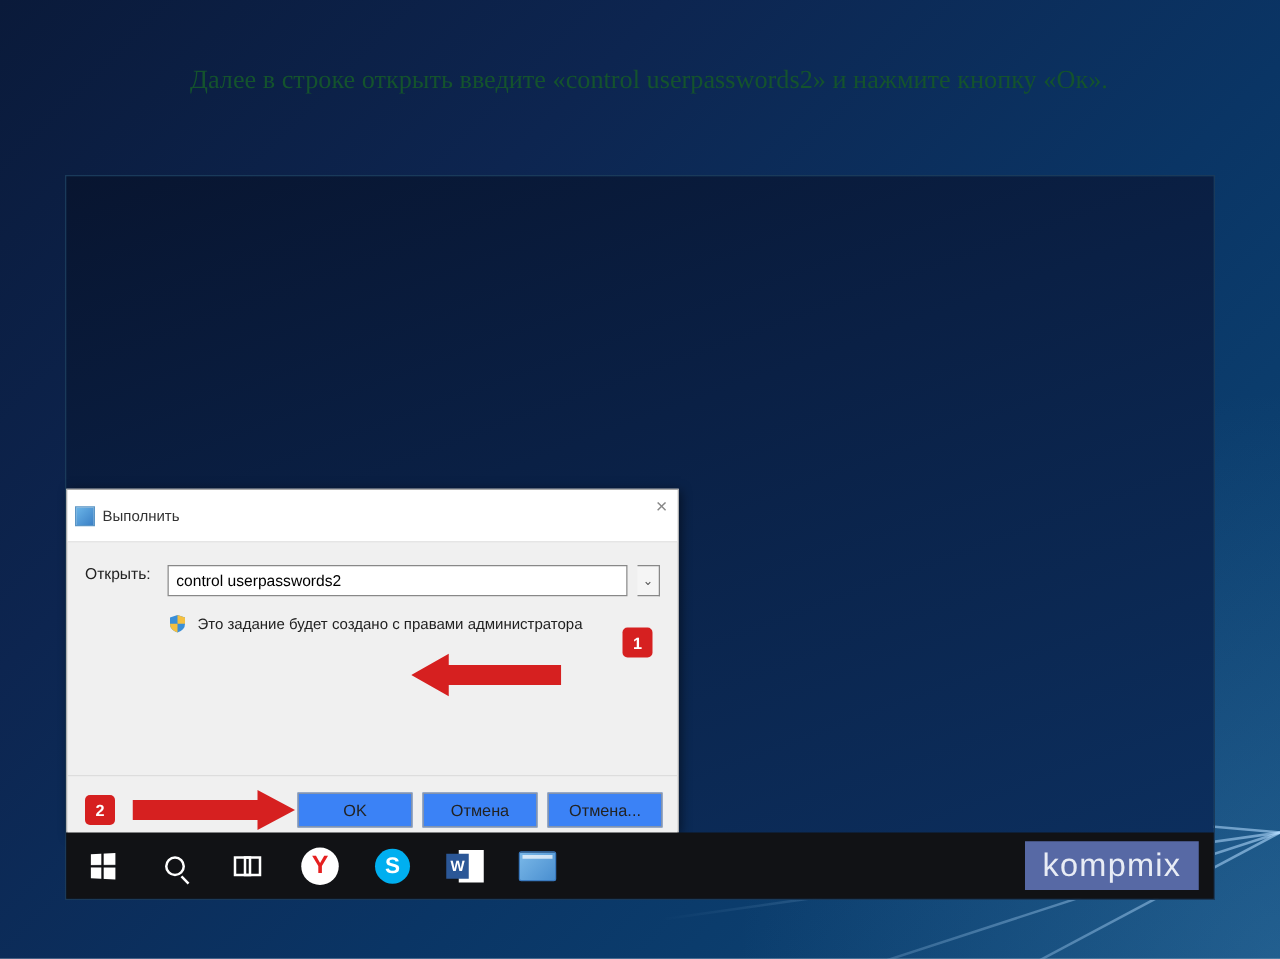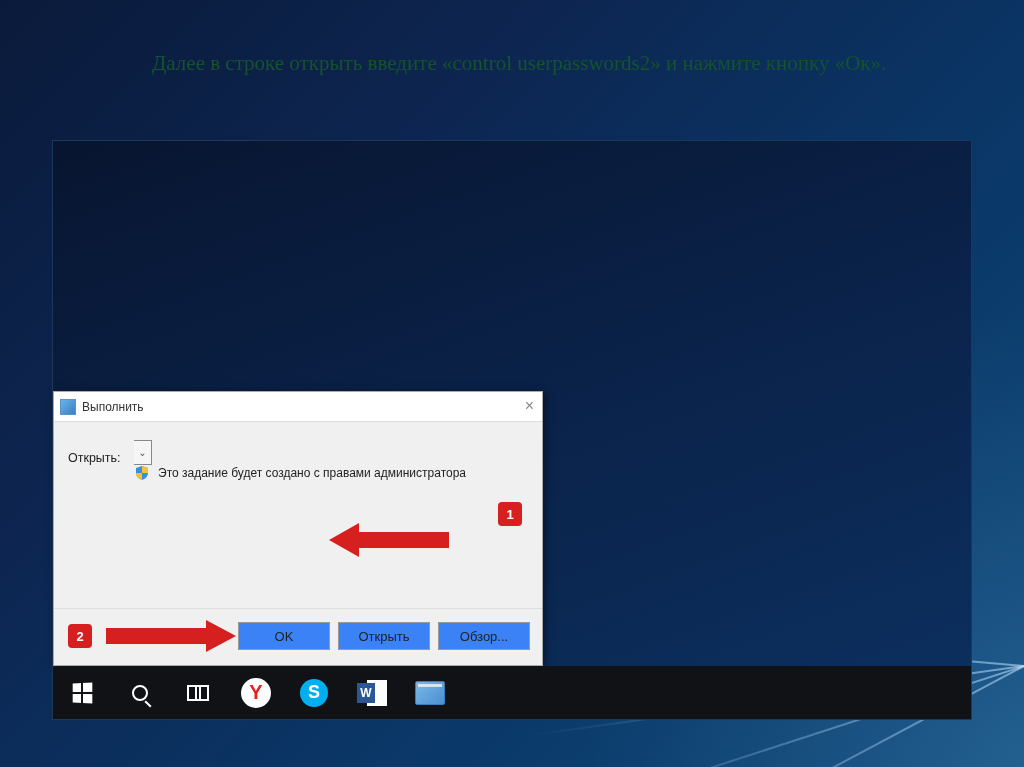--- a/index.html
+++ b/index.html
@@ -58,21 +58,21 @@
       position: absolute;
       bottom: 53px;
       left: 0;
       width: 490px;
       height: 275px;
       background: #f0f0f0;
       border: 1px solid #aaa;
       box-shadow: 2px 2px 8px rgba(0,0,0,0.5);
     }
     .dialog-titlebar {
-      height: 30px;
+      height: 42px;
       background: #ffffff;
       border-bottom: 1px solid #ddd;
       display: flex;
       align-items: center;
       padding: 12px 6px;
       position: relative;
     }
     .run-icon-small {
       width: 16px;
       height: 16px;
@@ -127,22 +127,23 @@
       height: 4px;
       background: #6aa5d8;
     }
     .desc-text {
       font-size: 12.5px;
       color: #222;
       line-height: 1.4;
     }
     .input-row {
       display: flex;
-      align-items: flex-end;
+      align-items: flex-start;
       gap: 8px;
+      margin-bottom: 14px;
       position: relative;
     }
     .input-label {
       font-size: 12.5px;
       color: #222;
       width: 58px;
     }
     .command-input {
       flex: 1;
       height: 25px;
@@ -401,39 +402,40 @@
     <div class="dialog-titlebar">
       <div class="run-icon-small"></div>
       <span class="titlebar-text">Выполнить</span>
       <span class="close-x">×</span>
     </div>
 
     <div class="dialog-body">
 
       <div class="input-row">
         <div class="input-label">Открыть:</div>
+        <input class="command-input" value="control userpasswords2" style="">
         <div class="dropdown-btn">
           <span>⌄</span>
         </div>
       </div>
 
       <div class="admin-row">
         <svg class="shield-icon" viewBox="0 0 16 16">
           <path d="M8 1 L14 3 L14 8 Q14 13 8 15 Q2 13 2 8 L2 3 Z" fill="#3a8fd8"></path>
           <path d="M8 1 L14 3 L14 8 L8 8 Z" fill="#f5c040"></path>
           <path d="M8 8 L8 15 Q2 13 2 8 Z" fill="#f5c040"></path>
         </svg>
         <span>Это задание будет создано с правами администратора</span>
       </div>
     </div>
 
     <div class="dialog-buttons">
       <button class="dlg-btn">OK</button>
-      <button class="dlg-btn">Открыть</button>
-      <button class="dlg-btn">Обзор...</button>
+      <button class="dlg-btn">Отмена</button>
+      <button class="dlg-btn">Отмена...</button>
 
       <div class="badge-2">2</div>
 
       <svg class="red-arrow-2" viewBox="0 0 130 36">
         <path d="M0 10 L100 10 L100 2 L130 18 L100 34 L100 26 L0 26 Z" fill="#d62020"></path>
       </svg>
     </div>
 
     <div class="badge-1">1</div>
 
@@ -464,13 +466,14 @@
       <div class="skype-icon">S</div>
     </div>
     <div class="taskbar-btn">
       <div class="word-icon"></div>
     </div>
     <div class="taskbar-btn">
       <div class="control-panel-icon"></div>
     </div>
   </div>
 
+  <div class="watermark">kompmix</div>
 </div>
 
 </body></html>

